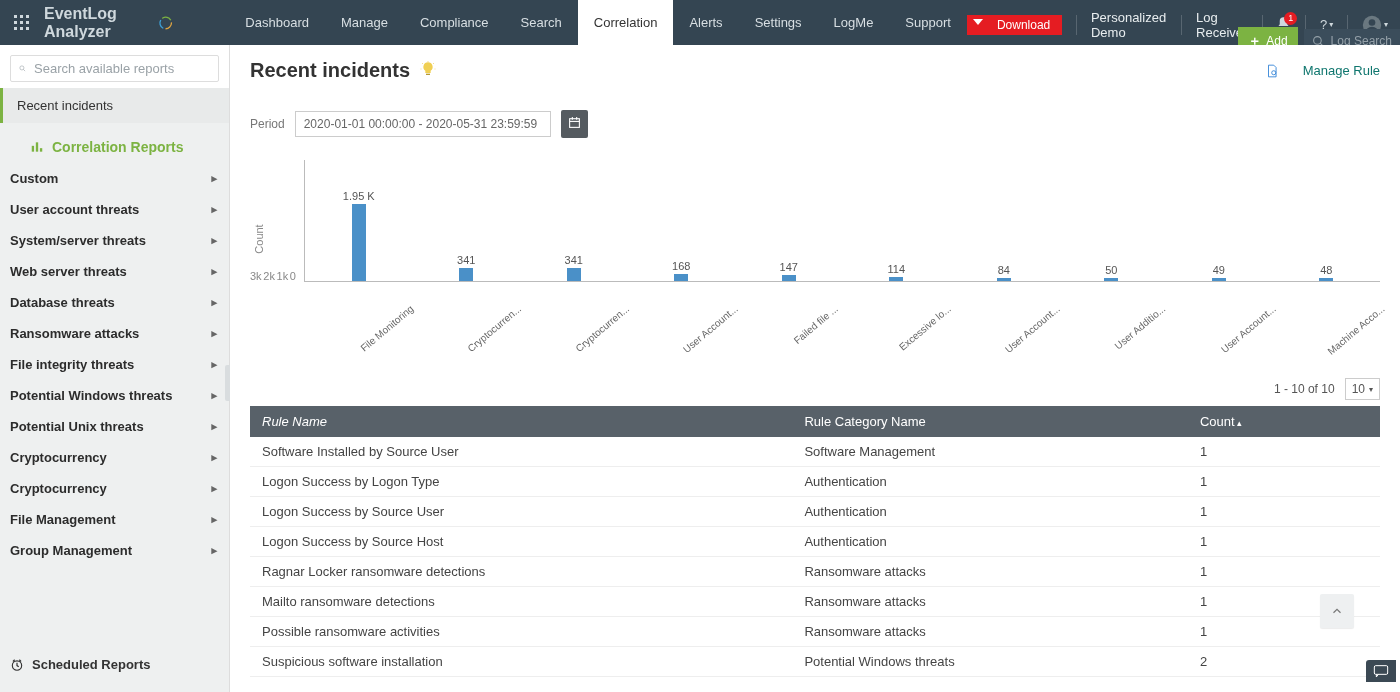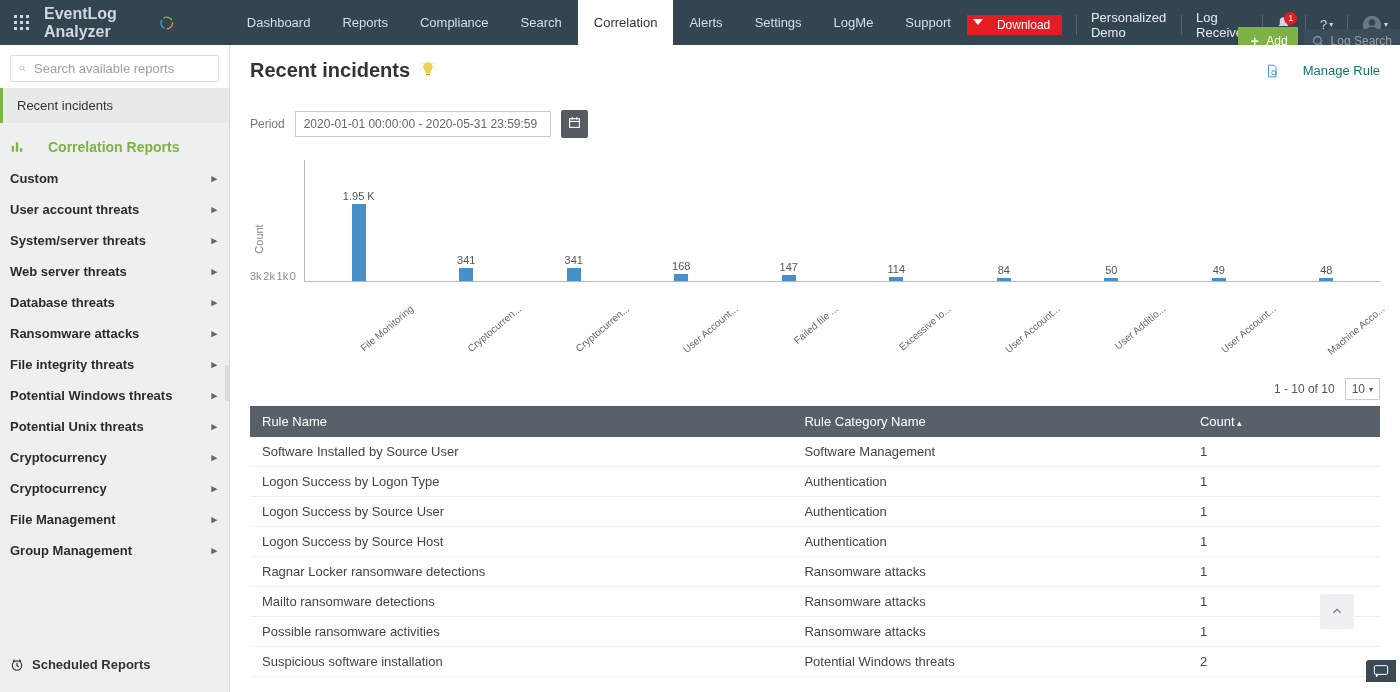--- a/index.html
+++ b/index.html
@@ -31,21 +31,21 @@
 
 .shell { display: flex; height: calc(692px - 45px); }
 
 
 .sidebar { width: 230px; background: #eef0f0; border-right: 1px solid #ddd; position: relative; display: flex; flex-direction: column; }
 .search-wrap { padding: 10px 10px 6px 10px; background: #fff; }
 .search-box { display: flex; align-items: center; gap: 8px; background: #fff; border: 1px solid #ddd; border-radius: 2px; padding: 5px 8px; }
 .search-box input { border: none; outline: none; flex: 1; font-size: 13px; color: #333; }
 .search-box input::placeholder { color: #9aa2a7; }
 .side-recent { background: #e8eaea; border-left: 3px solid #7cb342; padding: 10px 14px; color: #333; }
-.side-heading { display: flex; align-items: center; gap: 24px; padding: 16px 10px 8px 10px; color: #7cb342; font-weight: 600; font-size: 14px; }
+.side-heading { display: flex; align-items: center; gap: 8px; padding: 16px 10px 8px 10px; color: #7cb342; font-weight: 600; font-size: 14px; margin-left: 20px; }
 .side-heading svg { display: block; }
 .side-list { flex: 1; overflow-y: auto; }
 .side-item { display: flex; align-items: center; justify-content: space-between; padding: 8px 12px 8px 10px; cursor: pointer; font-weight: 600; color: #2c2c2c; }
 .side-item .chev { color: #666; font-size: 11px; }
 .side-collapse { position: absolute; right: -6px; top: 320px; width: 10px; height: 36px; background: #d9dddf; border-radius: 2px; cursor: pointer; }
 .side-footer { padding: 12px 10px 20px 10px; color: #333; font-weight: 600; display: flex; align-items: center; gap: 8px; }
 
 
 .main { flex: 1; background: #fff; padding: 14px 20px; overflow-y: auto; position: relative; }
 .main-head { display: flex; align-items: center; justify-content: space-between; }
@@ -103,21 +103,21 @@
   <div class="logo">
     <span>EventLog Analyzer</span>
     <svg class="logo-swirl" viewBox="0 0 24 24">
         <circle cx="12" cy="12" r="9" fill="none" stroke="#e0a642" stroke-width="2" stroke-dasharray="14 40"></circle>
         <circle cx="12" cy="12" r="9" fill="none" stroke="#3ea0d6" stroke-width="2" stroke-dasharray="14 40" transform="rotate(120 12 12)"></circle>
         <circle cx="12" cy="12" r="9" fill="none" stroke="#7cb342" stroke-width="2" stroke-dasharray="14 40" transform="rotate(240 12 12)"></circle>
       </svg>
   </div>
   <div class="nav" id="nav">
       <div class="nav-item">Dashboard</div>
-      <div class="nav-item">Reports</div>
+      <div class="nav-item">Manage</div>
       <div class="nav-item">Compliance</div>
       <div class="nav-item">Search</div>
       <div class="nav-item active">Correlation</div>
       <div class="nav-item">Alerts</div>
       <div class="nav-item">Settings</div>
       <div class="nav-item">LogMe</div>
       <div class="nav-item">Support</div>
     </div>
   <div class="spacer"></div>
   <div style="position:relative; height:100%; display:flex; align-items:flex-start; padding-top:4px;">
@@ -357,21 +357,21 @@
       <span>1 - 10 of 10</span>
       <div class="page-size">
         <span>10</span>
         <span style="font-size:8px;">▾</span>
       </div>
     </div>
 
     <table class="data">
       <thead>
         <tr>
-          <th style="width:48%;">Rule Name</th>
+          <th style="width:48%;font-style:italic;">Rule Name</th>
           <th style="width:35%;">Rule Category Name</th>
           <th class="sort">Count</th>
         </tr>
       </thead>
       <tbody id="tbody">
           <tr>
             <td>Software Installed by Source User</td>
             <td>Software Management</td>
             <td>1</td>
           </tr>

